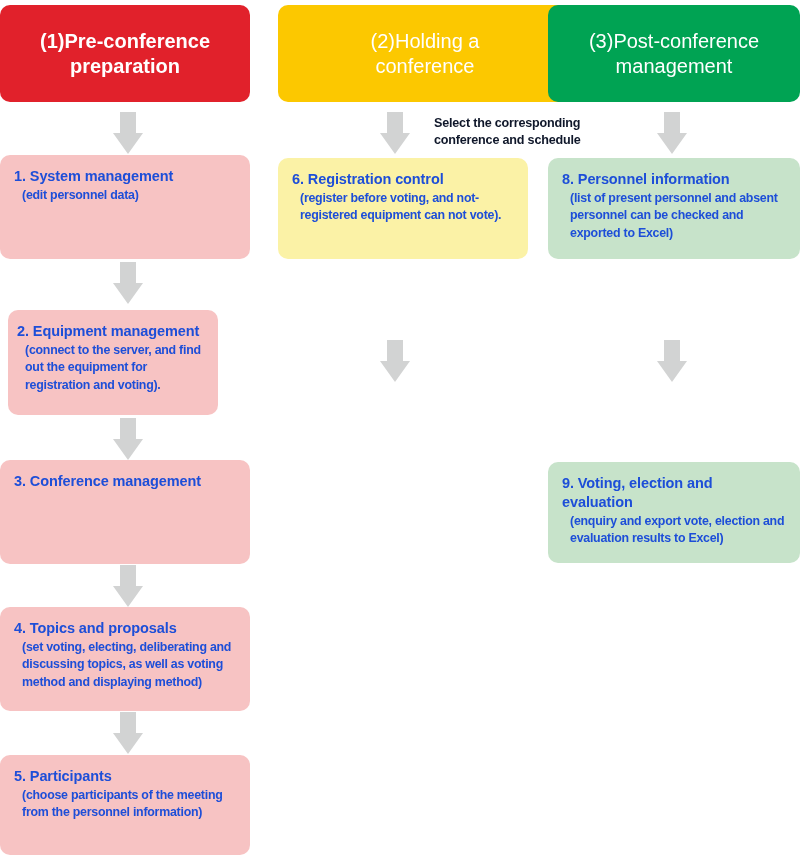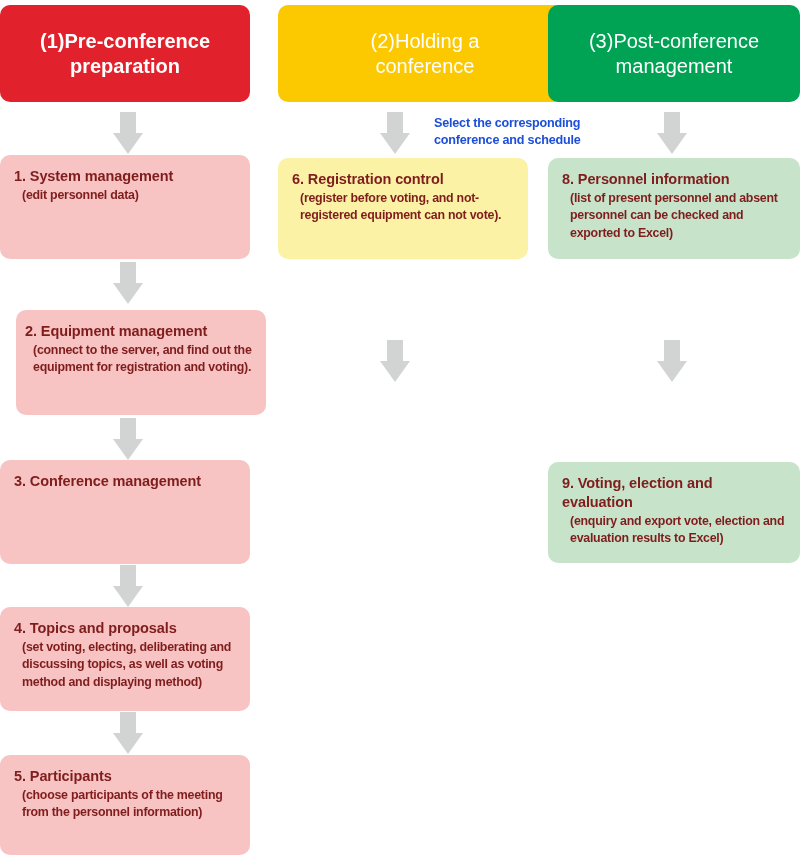--- a/index.html
+++ b/index.html
@@ -62,21 +62,21 @@
     font-size: 20px;
     font-weight: normal;
   }
 
   
   .step-box {
     position: absolute;
     border-radius: 10px;
     box-sizing: border-box;
     padding: 12px 14px 10px 14px;
-    color: #7f1d1d;
+    color: #1d4ed8;
   }
   .step-box.pink   { background: #f7c3c3; }
   .step-box.lemon  { background: #fbf2a6; }
   .step-box.mint   { background: #c7e3ca; }
 
   .step-title {
     display: block;
     font-size: 14.5px;
     font-weight: bold;
     line-height: 1.3;
@@ -116,21 +116,21 @@
     border-right: 15px solid transparent;
     border-top: 21px solid #d2d3d3;
   }
 
   
   .annotation {
     position: absolute;
     font-size: 12.6px;
     font-weight: bold;
     line-height: 1.35;
-    color: #1d4ed8;
+    color: #0f172a;
     letter-spacing: -0.2px;
     white-space: pre-line;
   }
 </style>
 </head>
 <body>
 
 <div id="canvas">
 
   <div class="header-card red">
@@ -188,21 +188,21 @@
   </div>
 
   <div class="annotation" style="left:434px; top:115px; width:250px;">Select the corresponding
 conference and schedule</div>
 
   <div class="step-box pink" style="left:0px; top:155px; width:250px; height:104px;">
     <span class="step-title">1. System management</span>
     <span class="step-desc">(edit personnel data)</span>
   </div>
 
-  <div class="step-box pink" style="left:16px; top:310px; width:250px; height:105px;padding-left:9px;">
+  <div class="step-box pink" style="left:8px; top:310px; width:210px; height:105px;padding-left:9px;">
     <span class="step-title">2. Equipment management</span>
     <span class="step-desc"> (connect to the server, and find out the equipment for registration and voting).</span>
   </div>
 
   <div class="step-box pink" style="left:0px; top:460px; width:250px; height:104px;">
     <span class="step-title">3. Conference management</span>
   </div>
 
   <div class="step-box pink" style="left:0px; top:607px; width:250px; height:104px;">
     <span class="step-title">4. Topics and proposals</span>

